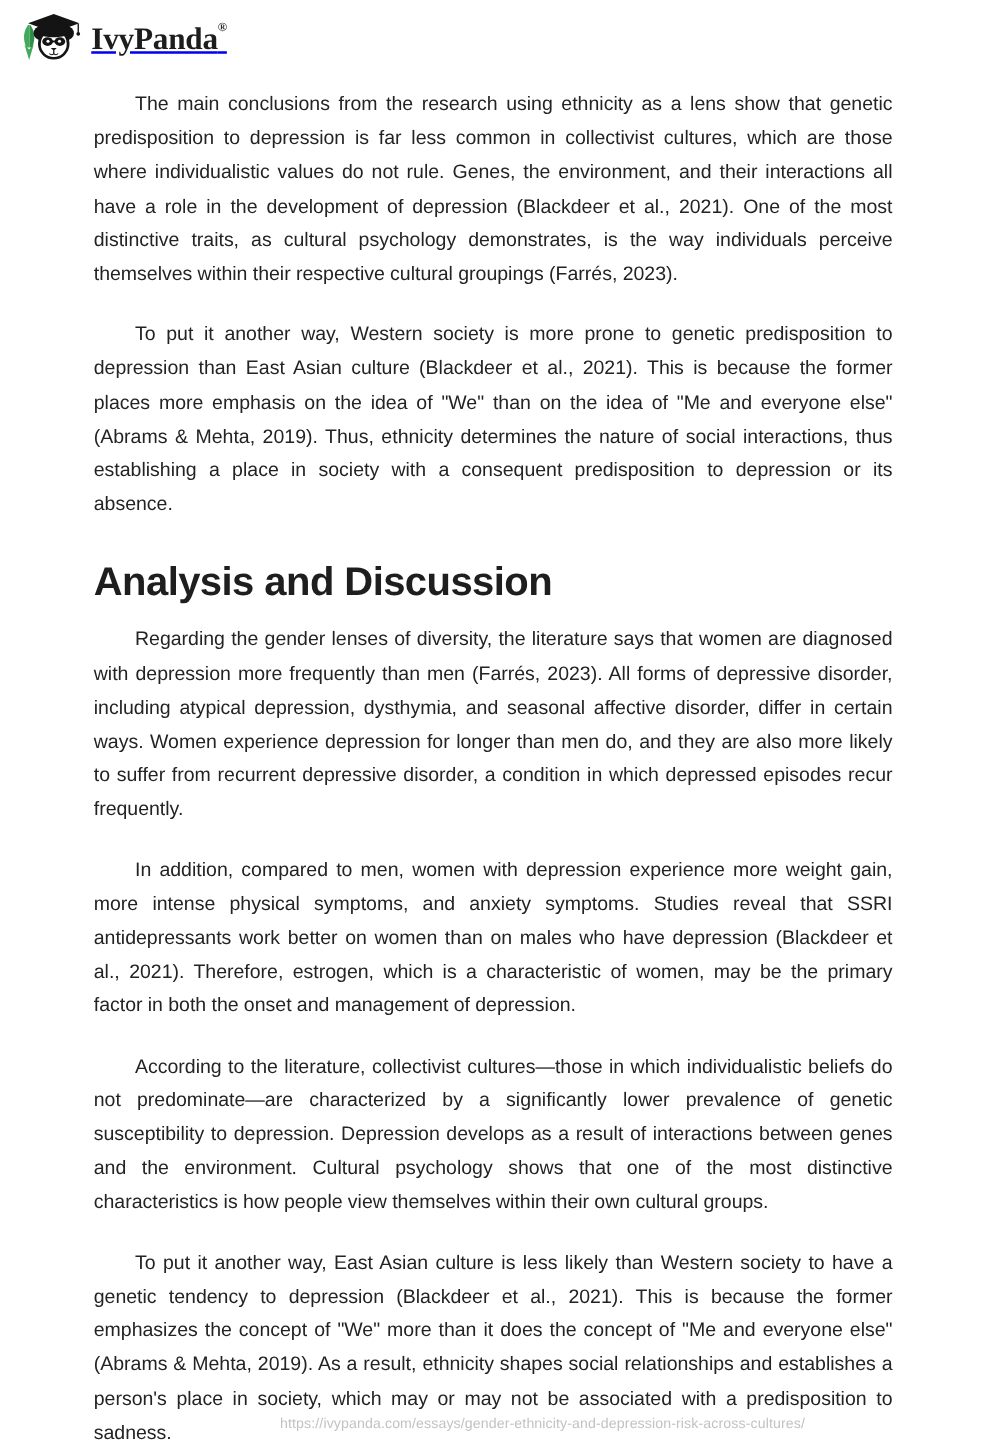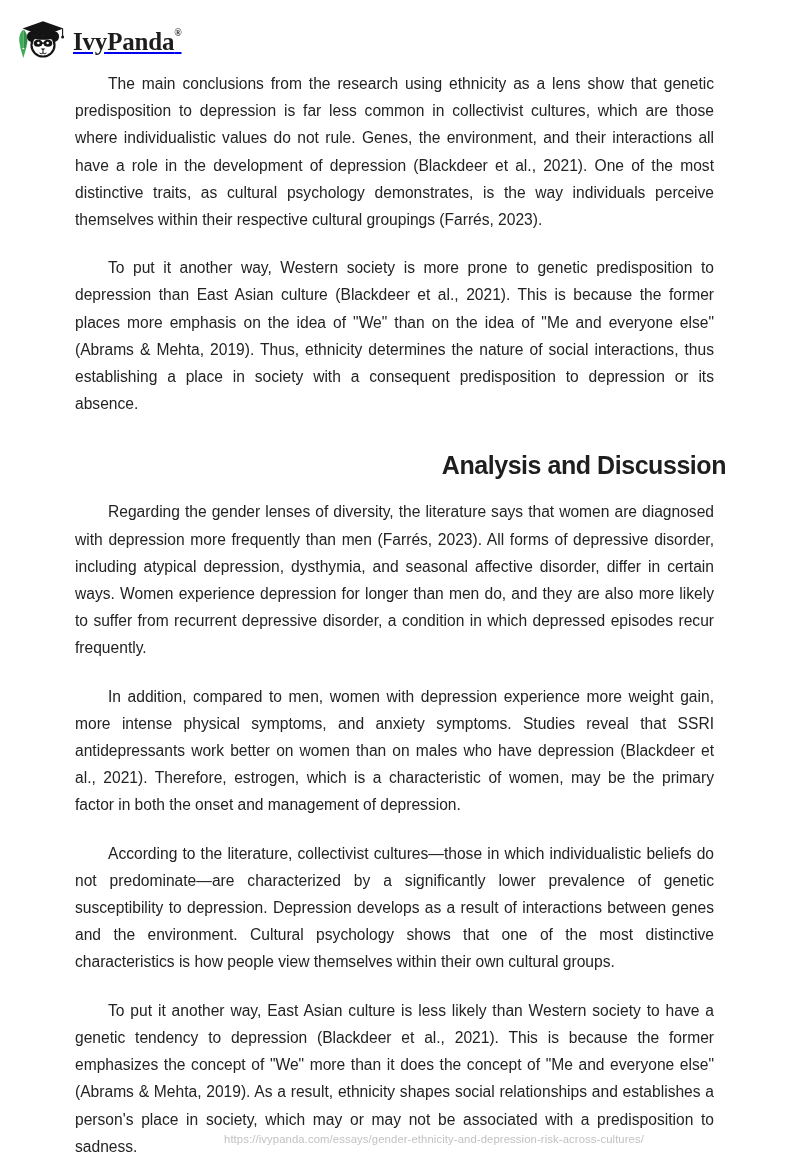--- a/index.html
+++ b/index.html
@@ -13,21 +13,21 @@
     height: 1160px;
     position: relative;
     font-family: "Liberation Sans", sans-serif;
     color: #232323;
     overflow: hidden;
   }
 
   
   .page-header {
     position: absolute;
-    top: 10px; left: 0;
+    top: 0; left: 0;
     width: 676px;
     height: 62px;
   }
   .brand {
     position: absolute;
     left: 14px;
     top: 7px;
     display: flex;
     align-items: center;
     gap: 7px;
@@ -80,27 +80,26 @@
     line-height: 27.2px;
     text-align: justify;
     text-indent: 33px;
     color: #232323;
     word-spacing: -0.1px;
   }
   .para:last-child { margin-bottom: 0; }
 
   .section-heading {
     margin: 32px 0 17px 0;
-    font-size: 25px;
+    font-size: 32px;
     line-height: 32px;
     font-weight: bold;
     letter-spacing: -0.45px;
     color: #1e1e1e;
     text-indent: 0;
-    text-align: right;
   }
 
   
   .page-footer {
     position: absolute;
     left: 0;
     top: 1129px;
     width: 800px;
     text-align: center;
     padding-left: 68px;

